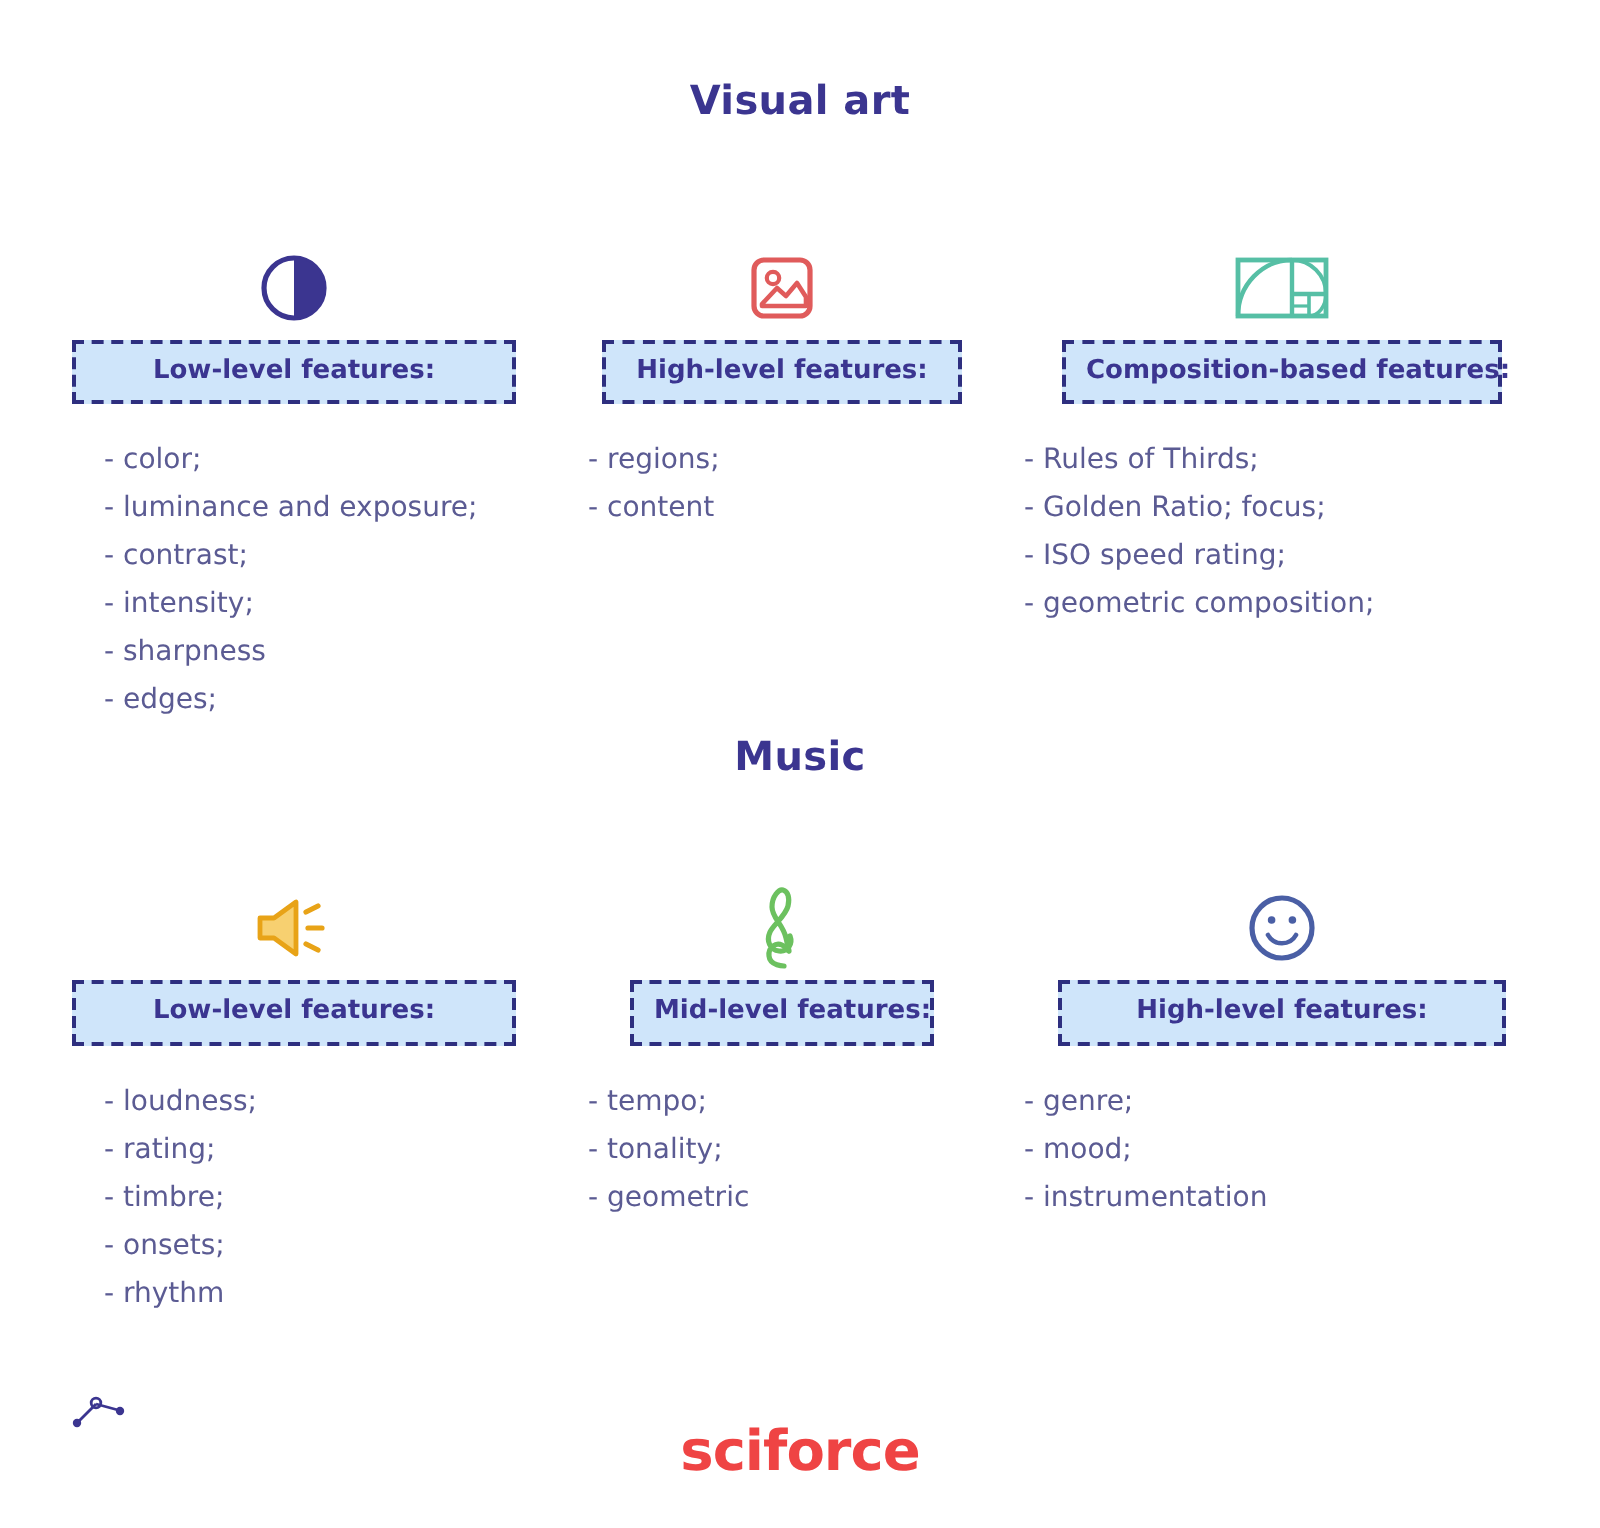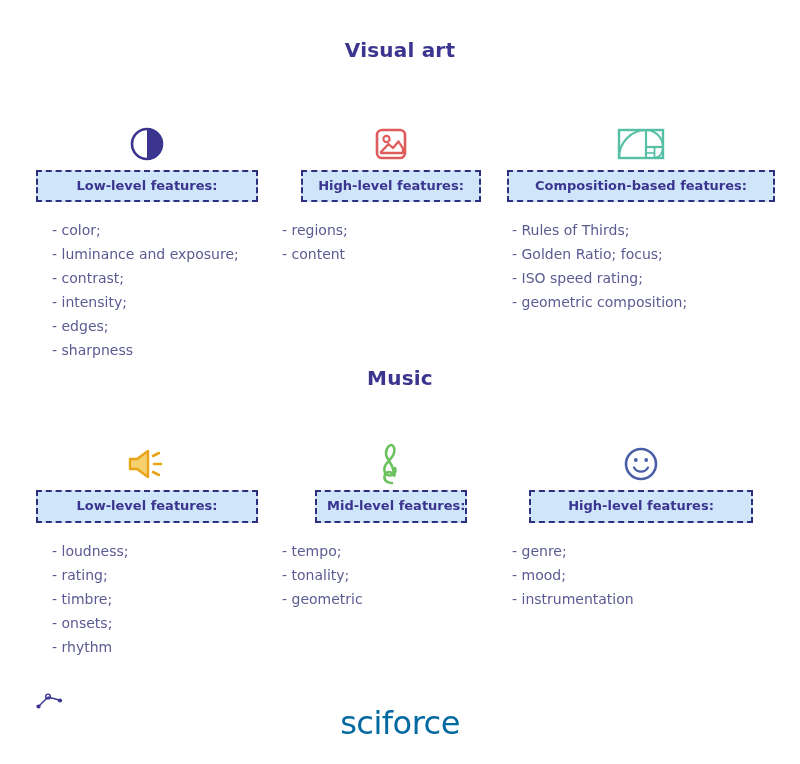--- a/index.html
+++ b/index.html
@@ -56,58 +56,59 @@
     font-size: 13px;
     font-weight: bold;
     text-align: center;
     padding: 7px 10px;
     box-sizing: border-box;
     line-height: 1.1;
     white-space: nowrap;
   }
   .lb-1 { width: 222px; }
   .lb-2 { width: 180px; }
-  .lb-3 { width: 268px; }
+  .lb-3 { width: 220px; }
 
   .lb-m1 { width: 222px; }
   .lb-m2 { width: 152px; }
   .lb-m3 { width: 224px; }
 
   .feature-list {
     list-style: none;
     margin: 20px 0 0 0;
     padding: 0;
     align-self: flex-start;
     font-size: 14px;
     color: #5b5b93;
   }
   .list-1 { margin-left: 18px; }
-  .list-2 { }
+  .list-2 { margin-left: 12px; }
   .list-3 { margin-left: 10px; }
   .feature-list li {
     margin-bottom: 6.5px;
     white-space: nowrap;
     line-height: 1.25;
   }
 
   .logo {
     position: absolute;
     left: 0;
     right: 0;
     bottom: 22px;
     display: flex;
     justify-content: center;
     align-items: flex-end;
   }
   .logo-text {
-    font-size: 32px;
-    color: #0369a1;
+    font-size: 28px;
+    color: #ef4444;
     font-family: "DejaVu Sans", "Liberation Sans", sans-serif;
     letter-spacing: -0.5px;
     position: relative;
+    font-weight: bold;
   }
   .logo-mark { position: absolute; top: -12px; left: 44px; }
 
   .spacer-visual { height: 56px; }
   .spacer-music-top { height: 48px; }
 </style>
 </head>
 <body>
 
 <div class="section-title" id="title-visual-art">Visual art</div>
@@ -122,22 +123,22 @@
         <circle cx="19" cy="19" r="15" fill="none" stroke="#3b3590" stroke-width="2.6"></circle>
         <path d="M19 4 A15 15 0 0 1 19 34 Z" fill="#3b3590"></path>
       </svg>
     </div>
     <div class="label-box lb-1">Low-level features:</div>
     <ul class="feature-list list-1">
       <li>- color;</li>
       <li>- luminance and exposure;</li>
       <li>- contrast;</li>
       <li>- intensity;</li>
+      <li>- sharpness</li>
       <li>- edges;</li>
-      <li>- sharpness</li>
     </ul>
   </div>
 
   <div class="col col-2">
     <div class="icon-wrap">
       <svg width="38" height="38" viewBox="0 0 38 38">
         <rect x="5" y="5" width="28" height="28" rx="5" ry="5" fill="none" stroke="#e05b5b" stroke-width="2.6"></rect>
         <circle cx="14.5" cy="14" r="3.1" fill="none" stroke="#e05b5b" stroke-width="2.1"></circle>
         <path d="M9 27 L16.5 19 L21 23 L26.5 16.5 L31 23.5 L31 28 L9 28 Z" fill="none" stroke="#e05b5b" stroke-width="2.3" stroke-linejoin="round"></path>
       </svg>

